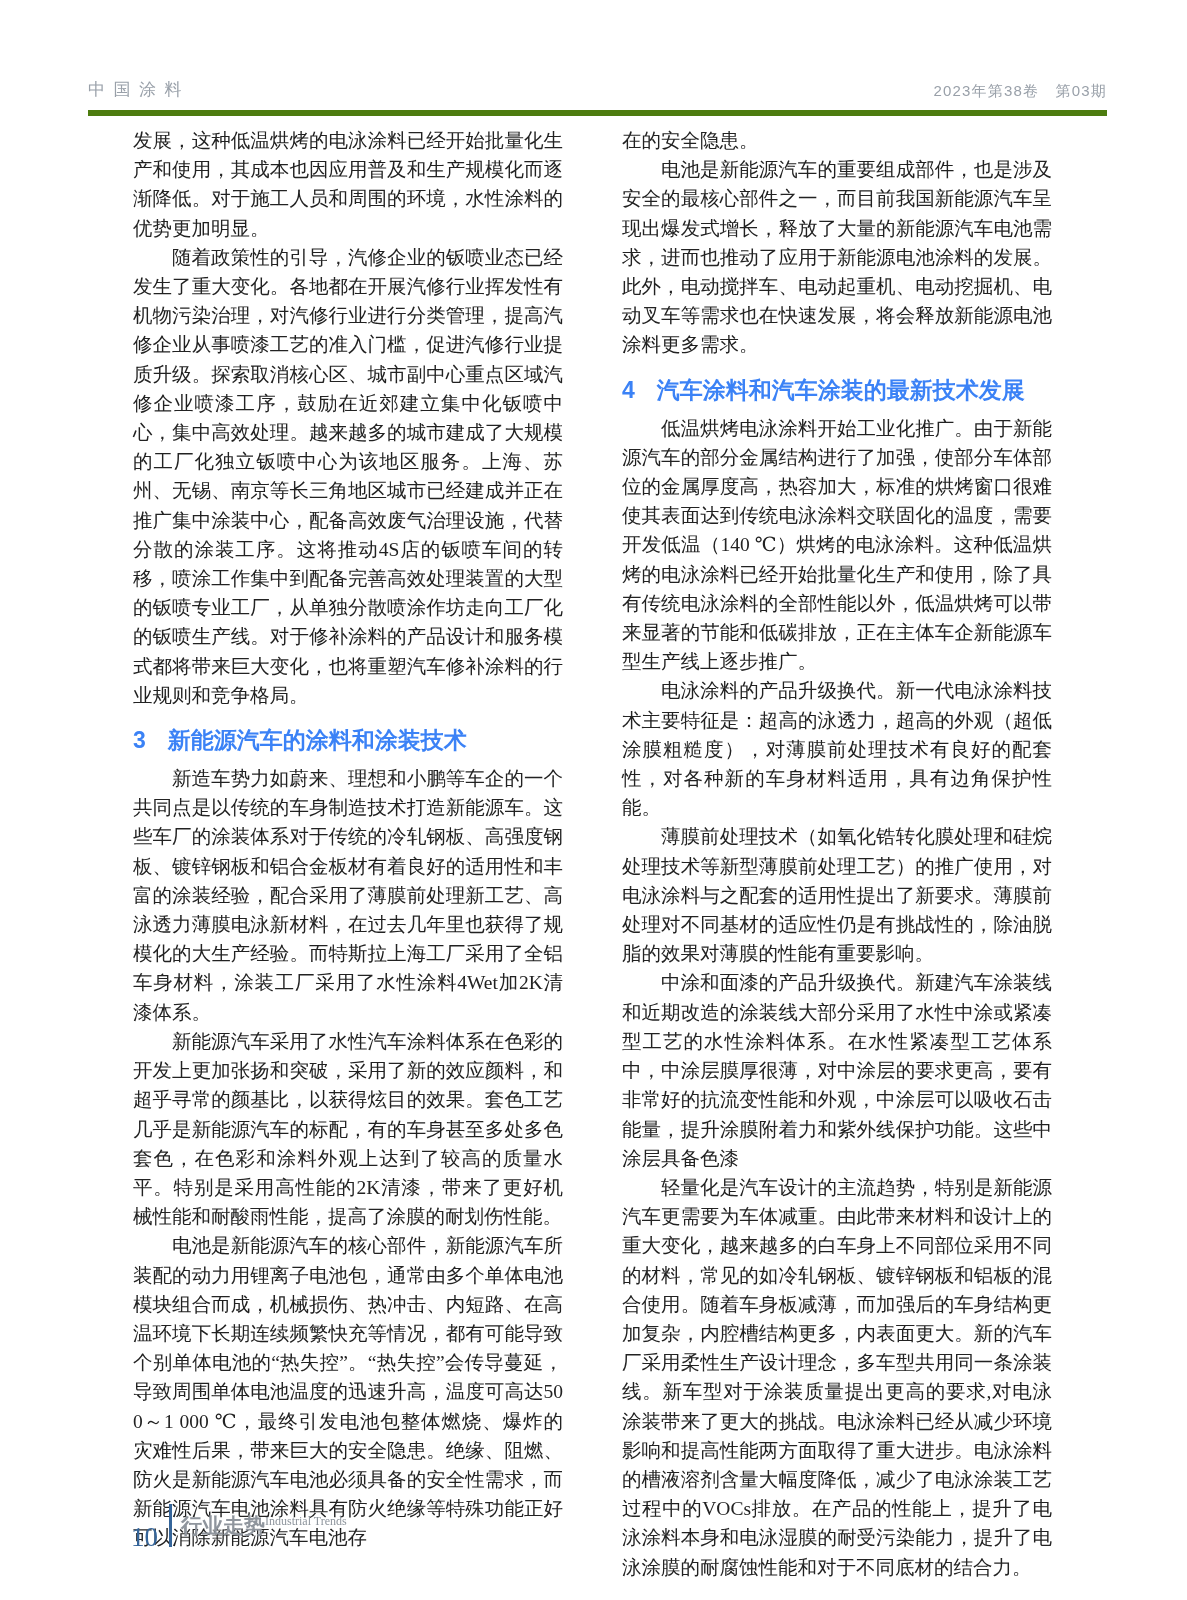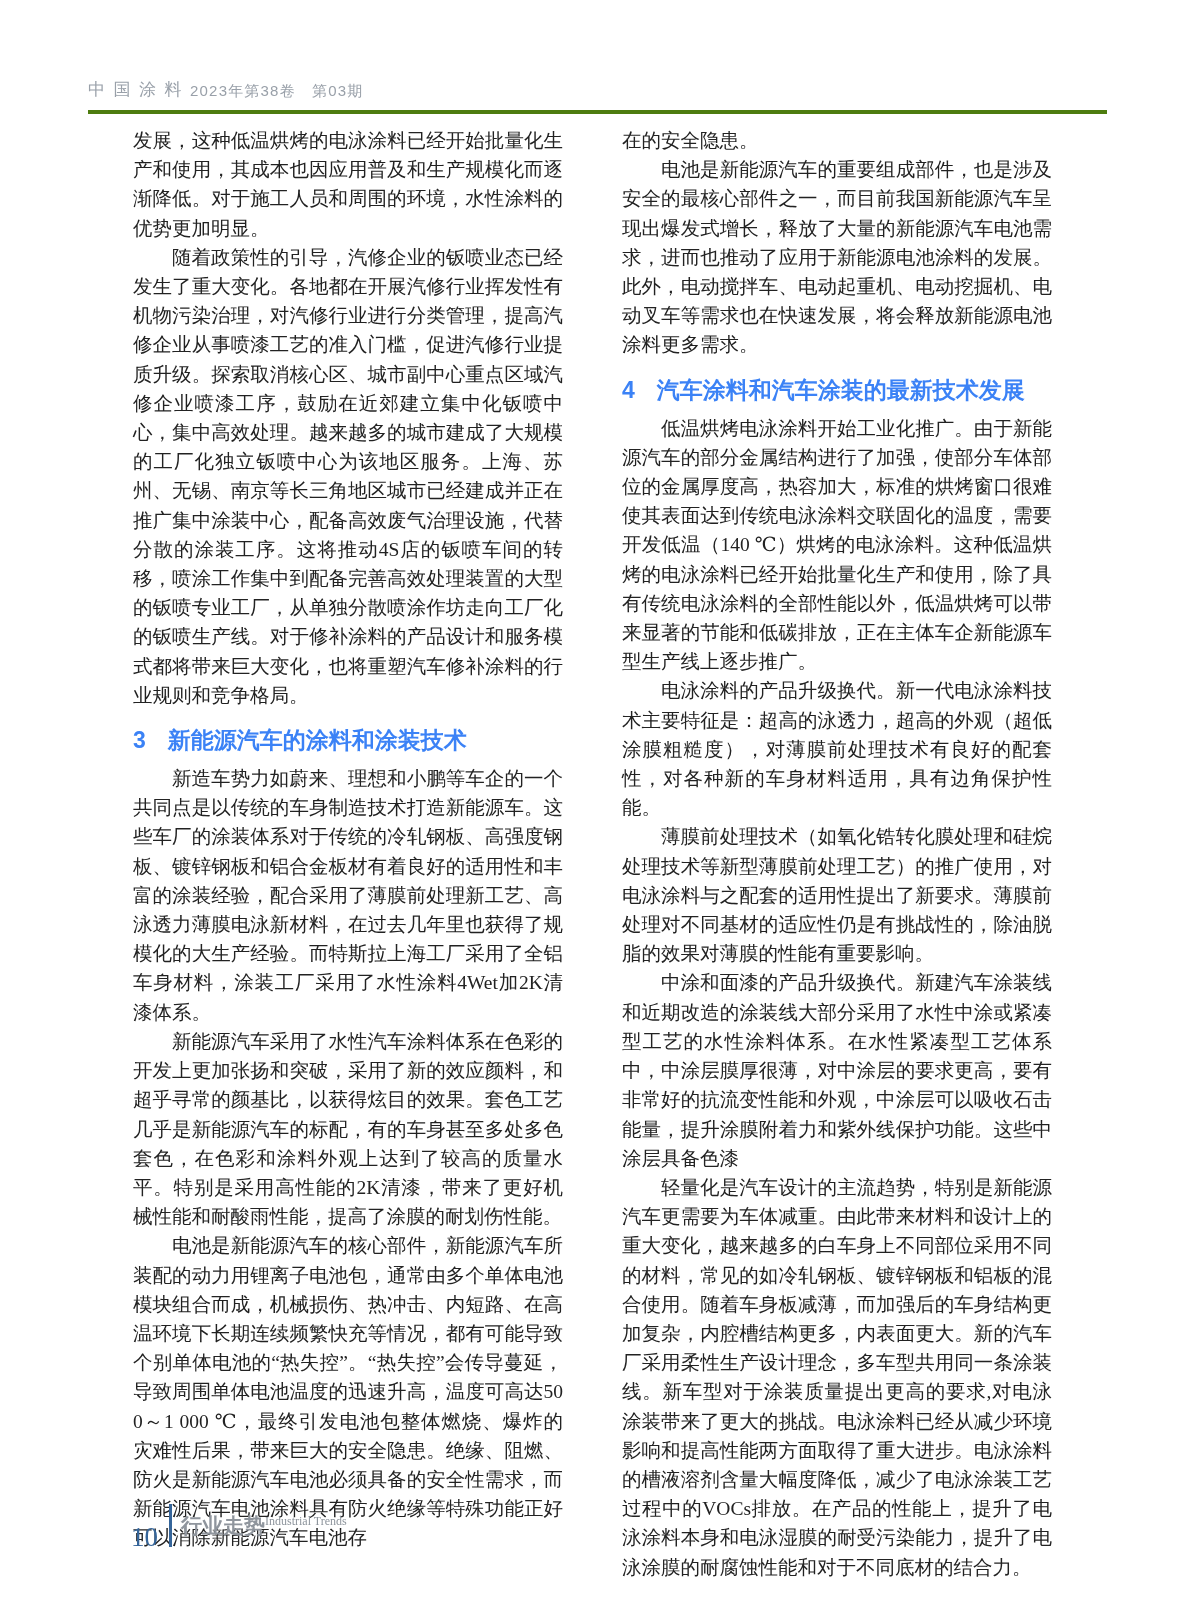--- a/index.html
+++ b/index.html
@@ -12,22 +12,23 @@
     font-family: "Liberation Serif", "DejaVu Serif", serif;
   }
 
   
   .page-header {
     position: absolute;
     left: 88px;
     right: 80px;
     top: 78px;
     display: flex;
+    justify-content: space-between;
     align-items: flex-end;
-    border-bottom: 4px solid #4d7c0f;
+    border-bottom: 6px solid #4d7c0f;
     padding-bottom: 9px;
     color: #99a0a9;
   }
   .journal-title {
     font-size: 17px;
     letter-spacing: 0.5em;
     font-family: "Liberation Sans", "DejaVu Sans", sans-serif;
   }
   .issue-info {
     font-size: 15px;

